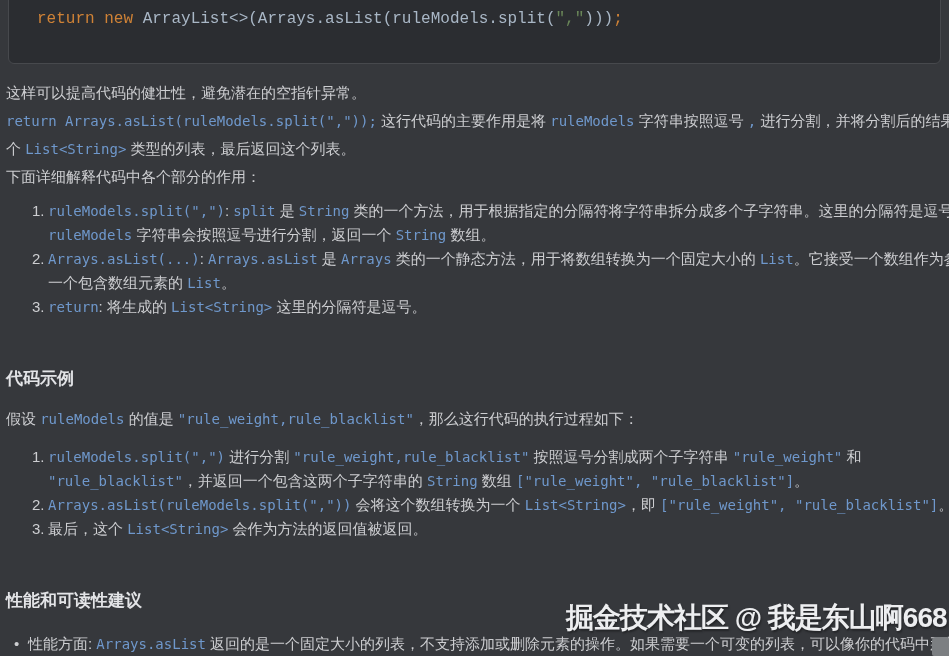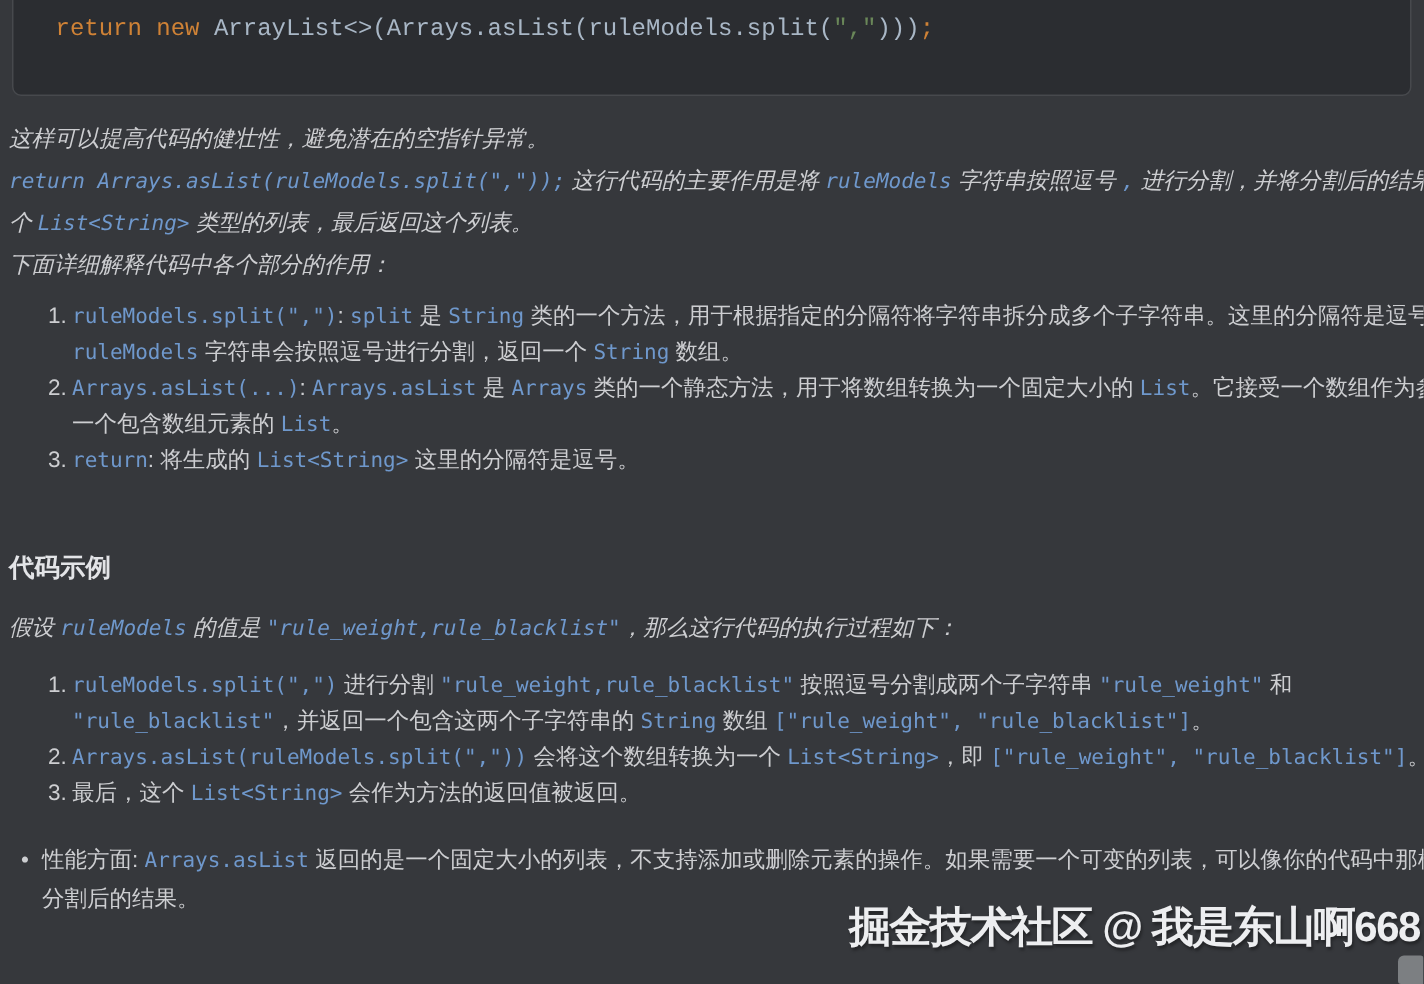--- a/index.html
+++ b/index.html
@@ -11,21 +11,21 @@
   .codeblock{
     margin:-14px 8px 0 8px;height:78px;box-sizing:border-box;
     background:#2b2d31;border:1px solid #47494d;border-radius:6px;
     padding:22px 0 0 28px;overflow:hidden;
   }
   .codeline .line{
     font-family:Liberation Mono, monospace;font-size:16px;line-height:20px;
     white-space:nowrap;color:#a9b7c6;
   }
   .content{padding:0 6px;}
-  .para .line{line-height:28px;white-space:nowrap;font-style:italic;}
+  .para .line{line-height:28px;white-space:nowrap;}
   .p1{margin-top:15px;}
   .sec-h{margin-top:50px;font-size:17px;font-weight:bold;line-height:20px;color:#e3e4e7;}
   .p4{margin-top:16px;}
   .olist{margin-top:8px;}
   .olist2{margin-top:12px;}
   .oli{position:relative;padding-left:42px;}
   .oli .line{line-height:23px;white-space:nowrap;}
   .oli .marker{position:absolute;left:26px;top:0;line-height:23px;}
   .ulist{margin-top:20px;}
   .uli{position:relative;padding-left:22px;}
@@ -114,20 +114,21 @@
           </div>
       </div>
       <div class="oli">
         <span class="marker">3.</span>
         <div>
             <div class="line"><span class="tx">最后，这个 </span><span class="ic">List&lt;String&gt;</span><span class="tx"> 会作为方法的返回值被返回。</span></div>
           </div>
       </div>
     </div>
 
+    <div class="sec-h">性能和可读性建议</div>
 
     <div class="ulist">
       <div class="uli">
         <span class="marker">•</span>
         <div>
             <div class="line"><span class="tx">性能方面: </span><span class="ic">Arrays.asList</span><span class="tx"> 返回的是一个固定大小的列表，不支持添加或删除元素的操作。如果需要一个可变的列表，可以像你的代码中那样使用 </span></div>
             <div class="line"><span class="tx">分割后的结果。</span></div>
           </div>
       </div>
     </div>

